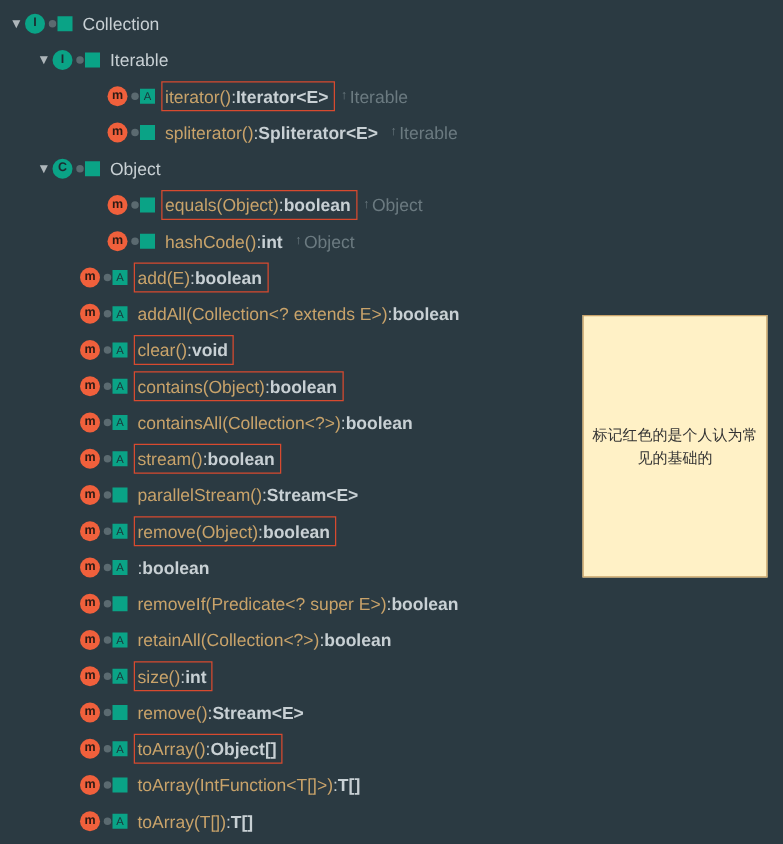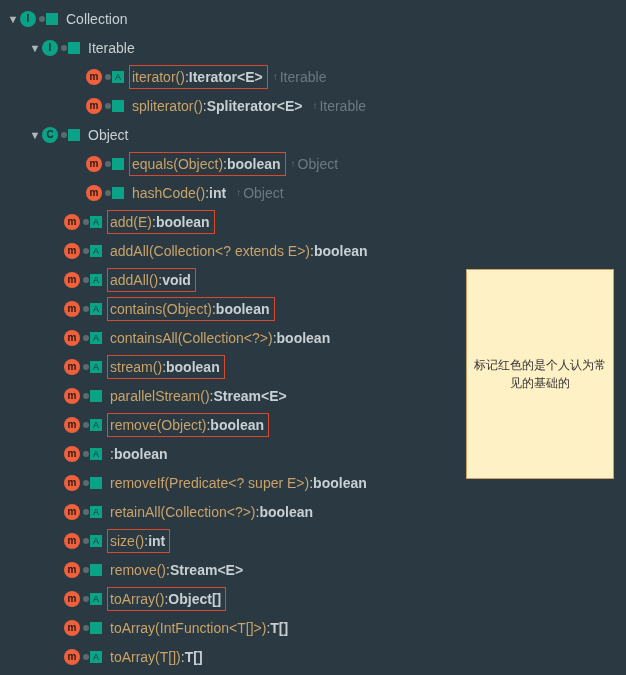--- a/index.html
+++ b/index.html
@@ -93,21 +93,21 @@
   .lock-dot {
     width: 6px; height: 6px; border-radius: 50%;
     background: #5b6a70;
     display: inline-block;
     margin-left: 1px;
     margin-right: 1px;
   }
   .note {
     position: absolute;
     right: 12px;
-    top: 269px;
+    top: 252px;
     width: 148px;
     height: 210px;
     background: #fff1c6;
     border: 1px solid #c9a36a;
     display: flex;
     align-items: center;
     justify-content: center;
     text-align: center;
     font-size: 12px;
     color: #333;
@@ -239,21 +239,21 @@
           <span class="sig-type">boolean</span>
         </span>
       </div>
       <div class="row row-method">
         <span class="indent w2"></span>
         <span class="chevron none">▶</span>
         <span class="icon icon-m">m</span>
         <span class="lock-dot"></span>
         <span class="badge">A</span>
         <span class="label-wrap boxed">
-          <span class="sig-name">addAll()</span>
+          <span class="sig-name">clear()</span>
           <span class="sig-sep">: </span>
           <span class="sig-type">void</span>
         </span>
       </div>
       <div class="row row-method">
         <span class="indent w2"></span>
         <span class="chevron none">▶</span>
         <span class="icon icon-m">m</span>
         <span class="lock-dot"></span>
         <span class="badge">A</span>

